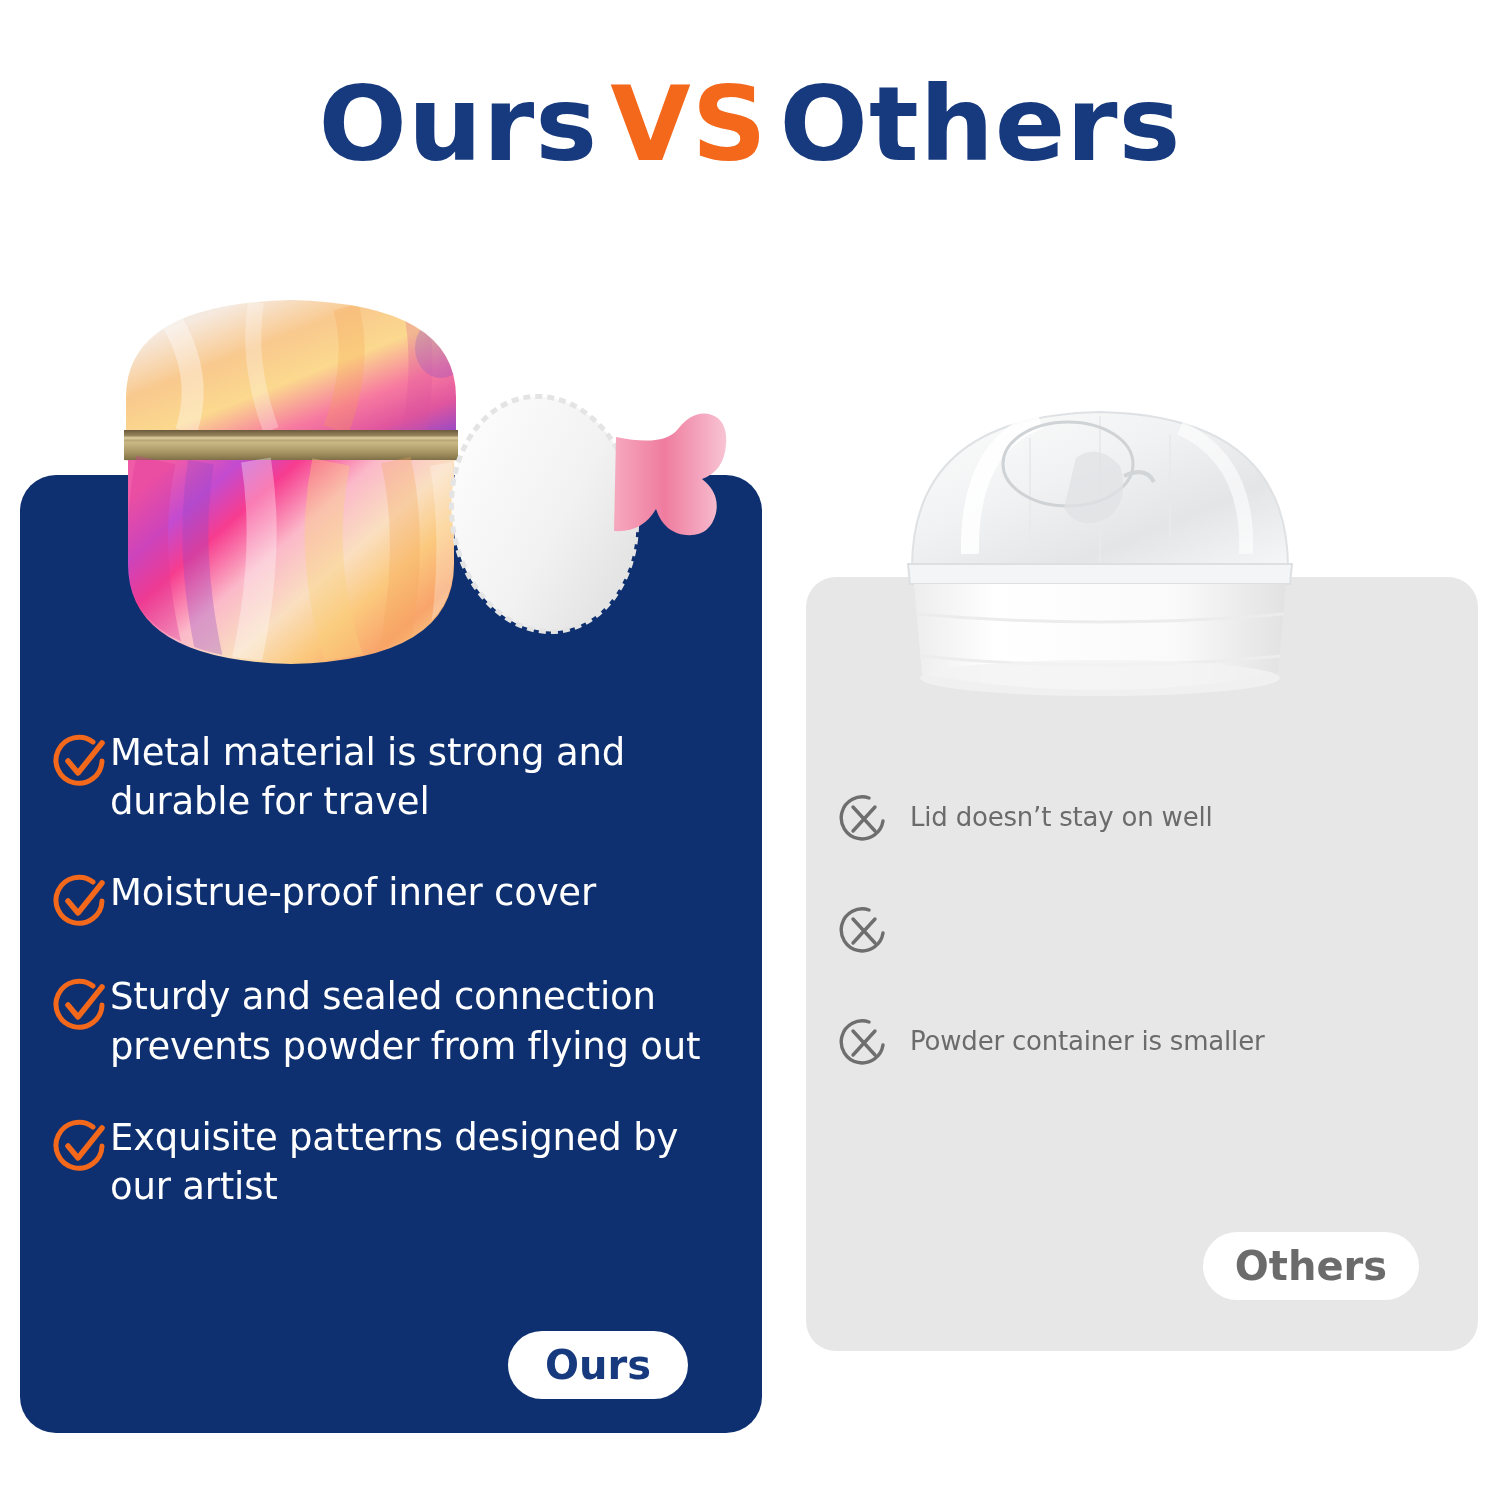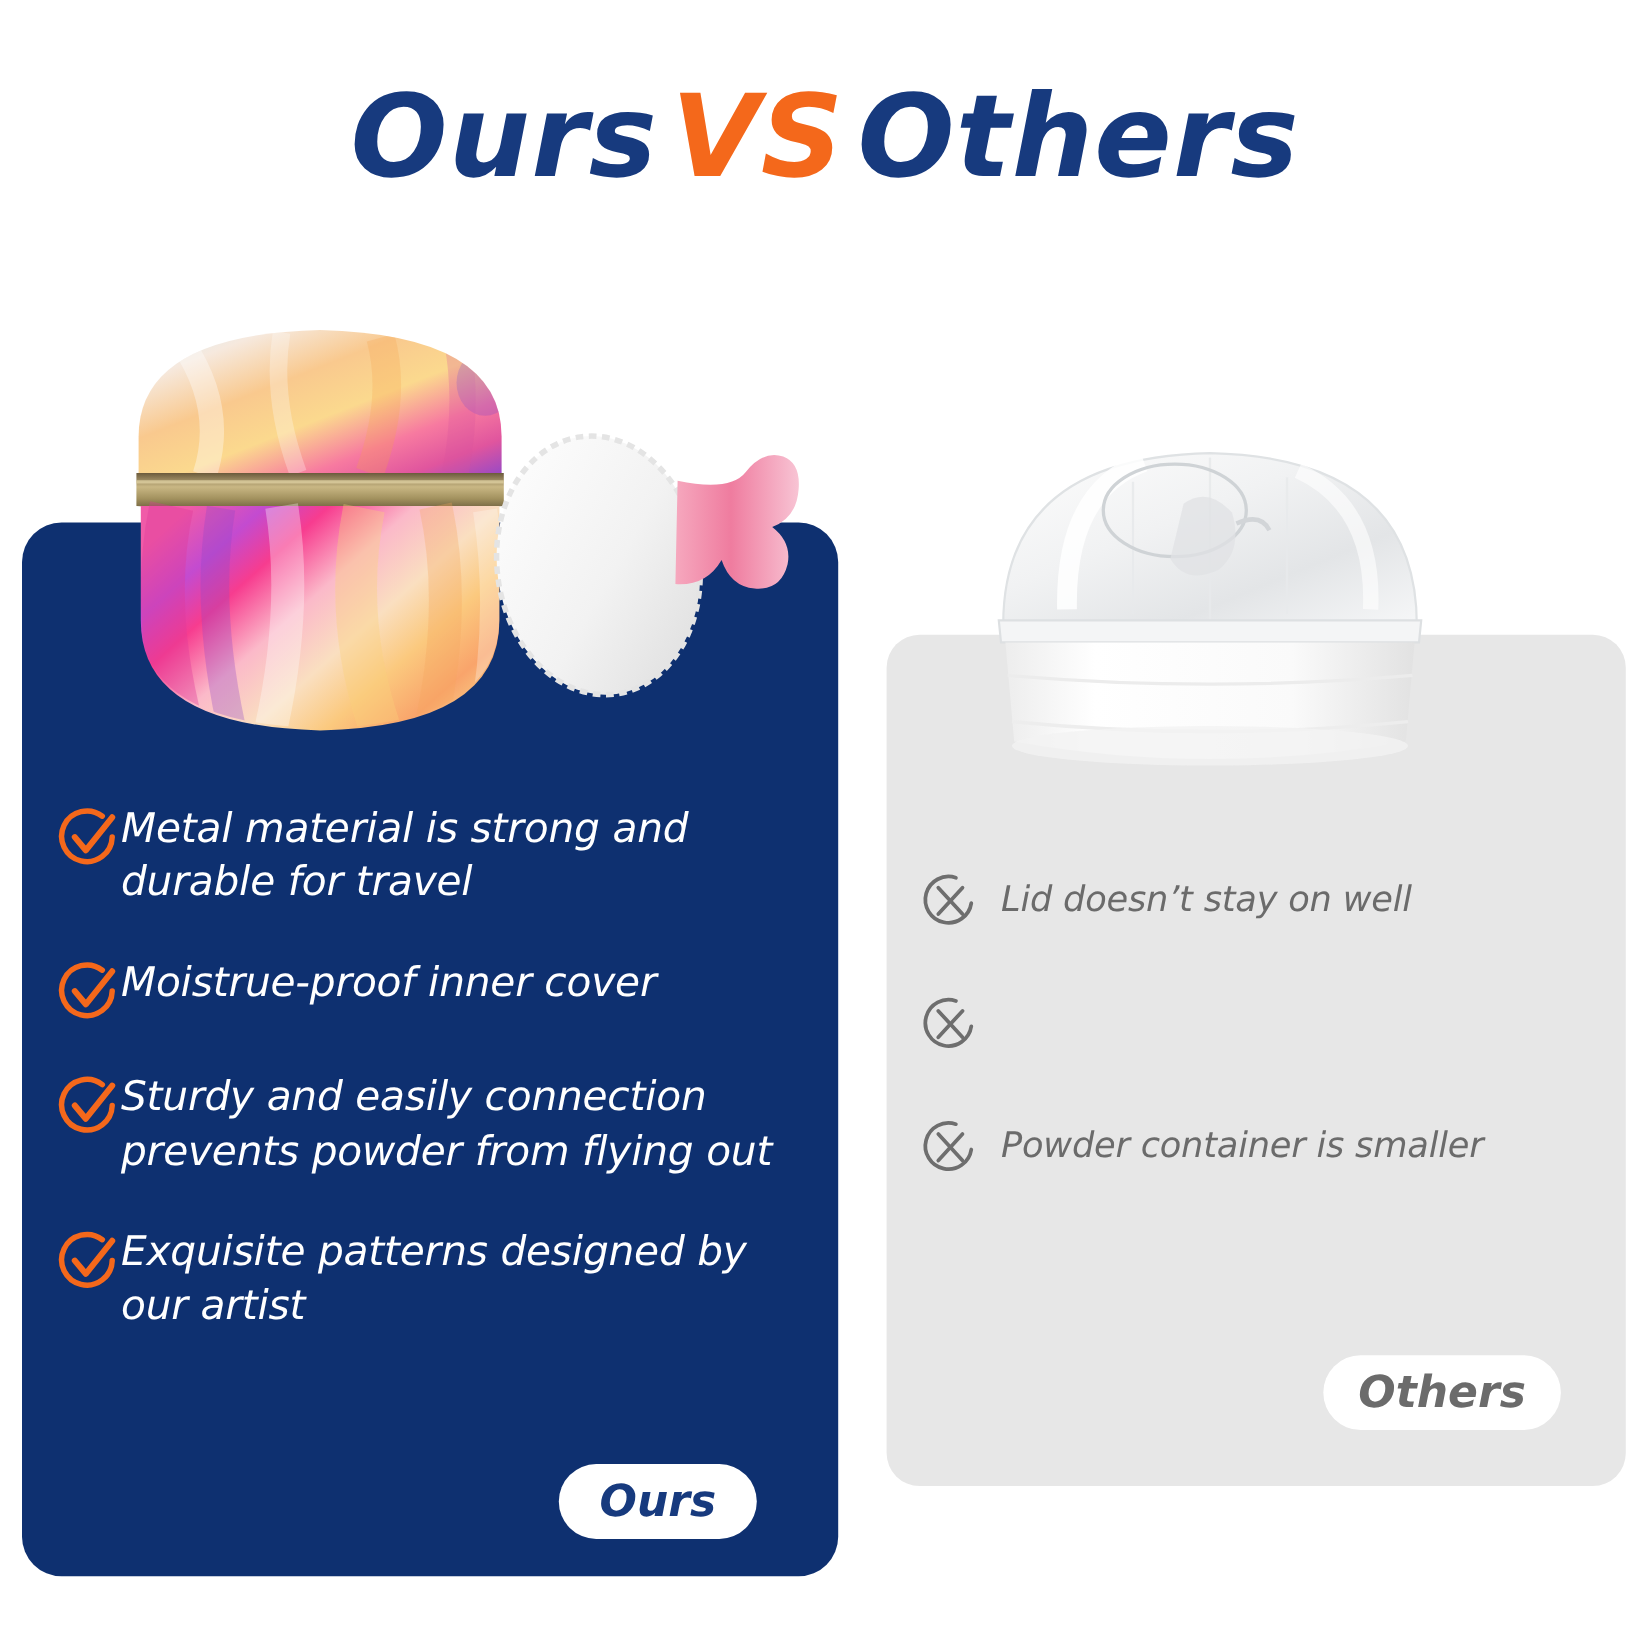--- a/index.html
+++ b/index.html
@@ -2,21 +2,21 @@
 <html><head>
 <meta charset="utf-8">
 <style>
   * { box-sizing: border-box; margin: 0; padding: 0; }
   html, body {
     width: 1500px; height: 1500px;
     background: #ffffff;
     font-family: "DejaVu Sans", sans-serif;
     overflow: hidden;
   }
-  #root { position: relative; width: 1500px; height: 1500px; background: #ffffff; font-style: italic; }
+  #root { position: relative; width: 1500px; height: 1500px; background: #ffffff; }
 
   
   .title {
     position: absolute; top: 66px; left: 0; width: 1500px;
     text-align: center;
     font-family: "DejaVu Sans", sans-serif;
     font-size: 104px; font-weight: 700; letter-spacing: 1px;
     line-height: 1.12; white-space: nowrap;
   }
   .title .navy { color: #173A7E; }
@@ -58,21 +58,21 @@
   .list-others {
     position: absolute; left: 838px; top: 792px; width: 640px;
   }
   .row-others { display: flex; align-items: center; margin-bottom: 60px; }
   .row-others:last-child { margin-bottom: 0; }
   .row-others .ico { flex: 0 0 52px; width: 52px; height: 52px; }
   .row-others .txt {
     margin-left: 20px;
     color: #6B6B6B;
     font-family: "DejaVu Sans", sans-serif;
-    font-size: 32px; font-weight: 400; line-height: 1.3;
+    font-size: 26px; font-weight: 400; line-height: 1.3;
     letter-spacing: -0.2px;
     white-space: nowrap;
   }
 
   
   .badge {
     position: absolute;
     background: #FFFFFF;
     border-radius: 40px;
     display: flex; align-items: center; justify-content: center;
@@ -206,21 +206,21 @@
       <span class="txt">Moistrue-proof inner cover</span>
     </div>
 
     <div class="row-ours">
       <span class="ico">
         <svg viewBox="0 0 58 58" width="58" height="58">
           <path d="M41 10 A23 23 0 1 0 50 29" fill="none" stroke="#F4681B" stroke-width="5" stroke-linecap="round"></path>
           <path d="M16 29 L26 41 L50 11" fill="none" stroke="#F4681B" stroke-width="5.5" stroke-linecap="round" stroke-linejoin="round"></path>
         </svg>
       </span>
-      <span class="txt">Sturdy and easily connection prevents powder from flying out</span>
+      <span class="txt">Sturdy and sealed connection prevents powder from flying out</span>
     </div>
 
     <div class="row-ours">
       <span class="ico">
         <svg viewBox="0 0 58 58" width="58" height="58">
           <path d="M41 10 A23 23 0 1 0 50 29" fill="none" stroke="#F4681B" stroke-width="5" stroke-linecap="round"></path>
           <path d="M16 29 L26 41 L50 11" fill="none" stroke="#F4681B" stroke-width="5.5" stroke-linecap="round" stroke-linejoin="round"></path>
         </svg>
       </span>
       <span class="txt">Exquisite patterns designed by our artist</span>

